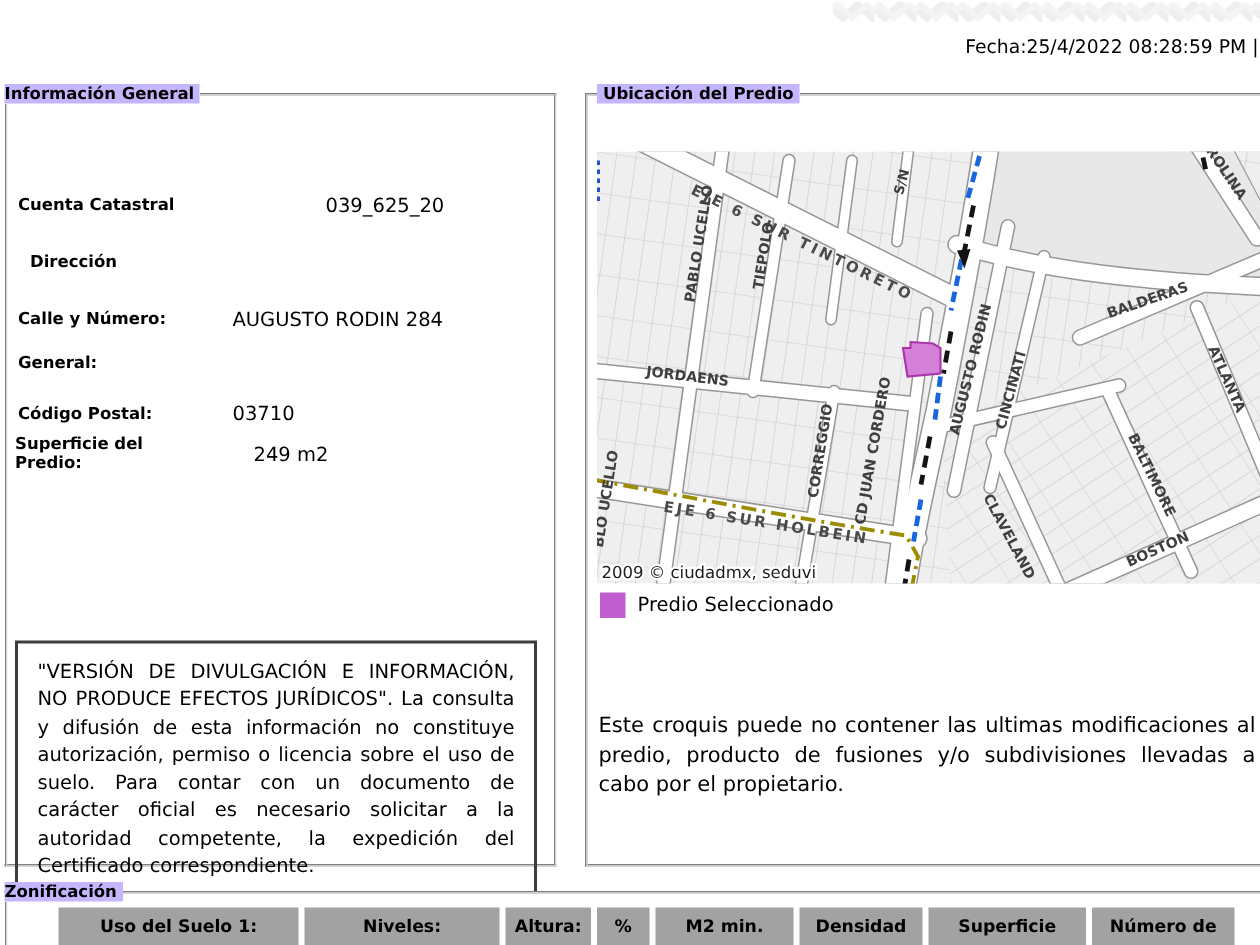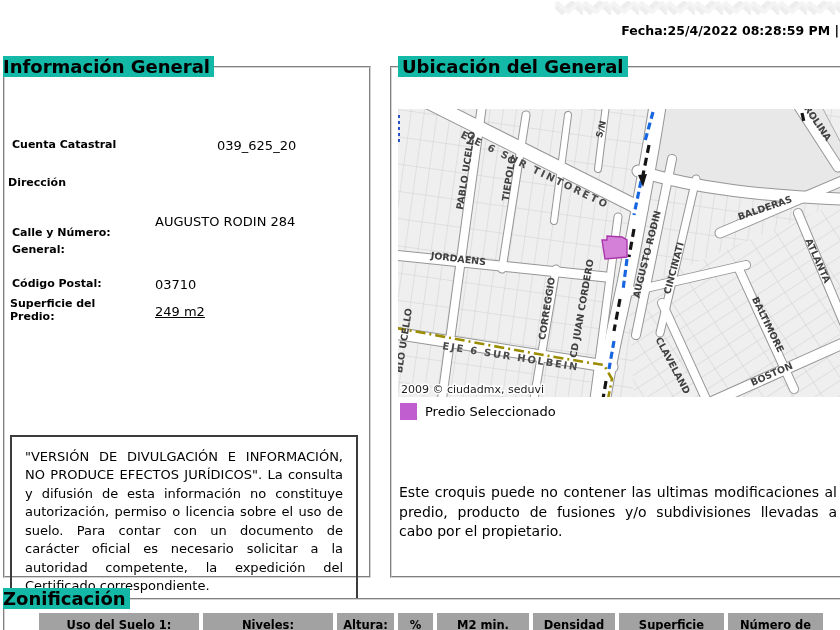--- a/index.html
+++ b/index.html
@@ -3,30 +3,30 @@
 <meta charset="utf-8">
 <style>
   html,body{margin:0;padding:0;}
   body{
     width:840px;height:630px;position:relative;overflow:hidden;
     background:#fff;font-family:"DejaVu Sans","Liberation Sans",sans-serif;
     color:#000;
   }
   .chevrons{position:absolute;top:0;right:0;width:285px;height:14px;}
   .date-line{
-    position:absolute;top:23px;right:1px;font-size:12.5px;font-weight:bold;
+    position:absolute;top:23px;right:1px;font-size:12.5px;font-weight:normal;
     white-space:nowrap;
   }
   fieldset{
     position:absolute;margin:0;border:2px groove #d4d4d4;padding:0;
     background:#fff;
   }
   fieldset legend{
-    font-size:18px;font-weight:bold;padding:0 4px 0 0;margin-left:-2px;
-    background:#14b8a6;white-space:nowrap;
+    font-size:11px;font-weight:bold;padding:0 4px 0 0;margin-left:-2px;
+    background:#c4b5fd;white-space:nowrap;
   }
   #fs-ubicacion legend{margin-left:6px;padding:0 4px;}
   #fs-zonificacion legend{margin-left:-2px;}
   #fs-general{left:3px;top:56px;width:364px;height:518px;}
   #fs-ubicacion{left:390px;top:56px;width:460px;height:518px;}
   #fs-zonificacion{left:3px;top:588px;width:845px;height:70px;}
   .abs{position:absolute;}
   .lbl{font-size:11px;font-weight:bold;line-height:1.15;}
   .val{font-size:13px;line-height:1.15;}
   .disclaimer-box{
@@ -71,38 +71,38 @@
 </div>
 
 <div class="date-line">Fecha:25/4/2022 08:28:59 PM |</div>
 
 <fieldset id="fs-general">
   <legend>Información General</legend>
 
   <div class="abs lbl" style="left:7px;top:62px;">Cuenta Catastral</div>
   <div class="abs val" style="left:212px;top:62px;text-align:right;">039_625_20</div>
 
-  <div class="abs lbl" style="left:3px;top:100px;">Dirección</div>
-
-  <div class="abs lbl" style="left:7px;top:150px;">Calle y Número:</div>
+  <div class="abs lbl" style="left:15px;top:100px;">Dirección</div>
+
+  <div class="abs lbl" style="left:7px;top:138px;">Calle y Número:</div>
   <div class="abs val" style="left:150px;top:138px;">AUGUSTO RODIN 284</div>
 
   <div class="abs lbl" style="left:7px;top:167px;">General:</div>
 
   <div class="abs lbl" style="left:7px;top:201px;">Código Postal:</div>
   <div class="abs val" style="left:150px;top:201px;">03710</div>
 
   <div class="abs lbl" style="left:5px;top:221px;width:112px;">Superficie del Predio:</div>
-  <div class="abs val" style="left:150px;top:228px;text-decoration:underline;">249 m2</div>
+  <div class="abs val" style="left:164px;top:228px;">249 m2</div>
 
   <div class="disclaimer-box">"VERSIÓN DE DIVULGACIÓN E INFORMACIÓN, NO PRODUCE EFECTOS JURÍDICOS". La consulta y difusión de esta información no constituye autorización, permiso o licencia sobre el uso de suelo. Para contar con un documento de carácter oficial es necesario solicitar a la autoridad competente, la expedición del Certificado correspondiente.</div>
 </fieldset>
 
 <fieldset id="fs-ubicacion">
-  <legend>Ubicación del General</legend>
+  <legend>Ubicación del Predio</legend>
 
   <div class="map-wrap">
     <svg width="442" height="288" viewBox="0 0 442 288">
       <defs>
         <pattern id="par1" width="13" height="27" patternUnits="userSpaceOnUse" patternTransform="rotate(8)">
           <rect width="13" height="27" fill="#efefef"></rect>
           <path d="M0,0 V27 M0,0 H13" stroke="#c9c9c9" stroke-width="0.8" fill="none"></path>
         </pattern>
         <pattern id="par2" width="13" height="25" patternUnits="userSpaceOnUse" patternTransform="rotate(57)">
           <rect width="13" height="25" fill="#efefef"></rect>

